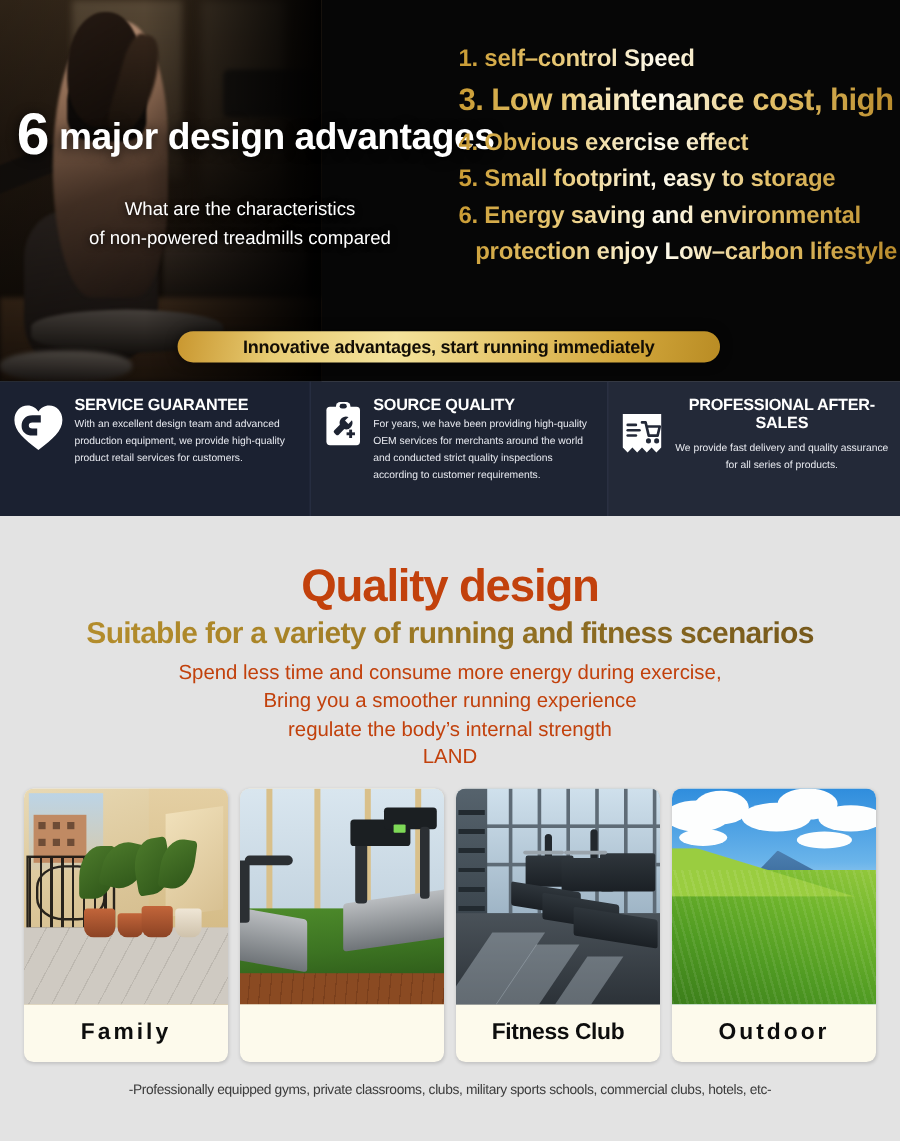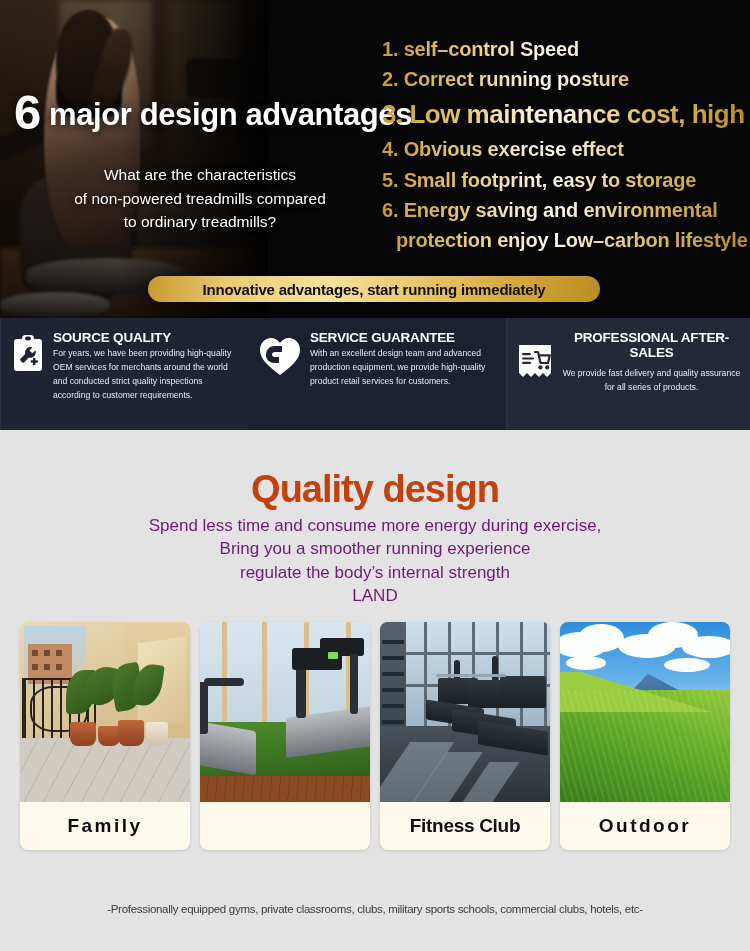--- a/index.html
+++ b/index.html
@@ -154,21 +154,21 @@
 
   
   .qual{ width:750px; background:#e3e3e3; padding-top:40px; text-align:center; }
   .qual h2{ font-size:38px; font-weight:bold; color:#c2410c; letter-spacing:-1px; line-height:1; }
   .qual h3{
     font-size:25px; font-weight:bold; letter-spacing:-.6px; margin-top:6px;
     background:linear-gradient(90deg,#b8912f 0%,#a98427 30%,#8e6d22 62%,#6e5219 100%);
     -webkit-background-clip:text; background-clip:text;
     color:transparent; -webkit-text-fill-color:transparent;
   }
-  .qual .lines{ margin-top:6px; color:#701a75; font-size:17px; line-height:1.38; font-weight:400; }
+  .qual .lines{ margin-top:6px; color:#c2410c; font-size:17px; line-height:1.38; font-weight:400; }
 
   
   .cards{ position:relative; width:750px; height:245px; padding:14px 0 0 0; }
   .card{
     position:absolute; top:14px; width:170px; height:228px;
     background:#fdfaec; border-radius:8px; overflow:hidden;
     box-shadow:0 1px 3px rgba(0,0,0,.14);
   }
   .card .ph{ width:100%; height:180px; position:relative; overflow:hidden; }
   .card .lb{
@@ -263,68 +263,66 @@
       <div class="shade"></div>
     </div>
 
     <div class="hero-title">
       <span class="num">6</span><span class="rest"> major design advantages</span>
     </div>
 
     <div class="hero-sub">
       <div>What are the characteristics</div>
       <div>of non-powered treadmills compared</div>
-      <div>to ordinary treadmills?</div>
     </div>
 
     <div class="hero-list">
       <div class="ln">1. self–control Speed</div>
-      <div class="ln">2. Correct running posture</div>
       <div class="ln l3">3. Low maintenance cost, high safety</div>
       <div class="ln">4. Obvious exercise effect</div>
       <div class="ln">5. Small footprint, easy to storage</div>
       <div class="ln">6. Energy saving and environmental</div>
       <div class="ln l7">protection enjoy Low–carbon lifestyle</div>
     </div>
 
     <div class="hero-banner">
       <span>Innovative advantages, start running immediately</span>
     </div>
   </div>
 
   <div class="svc">
+
+    <div class="col c1">
+      <div class="ic">
+        <svg width="44" height="40" viewBox="0 0 44 40">
+          <path fill="#ffffff" d="M22 39 C10 30 2 23 2 14 C2 7 7 2 13 2 C17 2 20 4 22 7 C24 4 27 2 31 2 C37 2 42 7 42 14 C42 23 34 30 22 39 Z"></path>
+          <path fill="#1b2131" d="M17 10 C11 10 8 14 8 19 C8 24 12 27 17 27 L21 27 L21 21 L17 21 C15 21 14 20 14 18.5 C14 17 15 16 17 16 L24 16 L24 10 Z"></path>
+          <path fill="#1b2131" d="M23.5 13.5 L33 23 L27.5 28.5 L18 19 Z" opacity="0"></path>
+        </svg>
+      </div>
+      <div class="tx">
+        <div class="h">SERVICE GUARANTEE</div>
+        <div class="p">With an excellent design team and advanced production equipment, we provide high-quality product retail services for customers.</div>
+      </div>
+    </div>
 
     <div class="col c2">
       <div class="ic">
         <svg width="34" height="40" viewBox="0 0 34 40">
           <rect x="3" y="5" width="28" height="32" rx="3" fill="#ffffff"></rect>
           <rect x="11" y="1" width="12" height="7" rx="3.5" fill="#ffffff"></rect>
           <rect x="14" y="2.5" width="6" height="4" rx="2" fill="#1e2433"></rect>
           <path fill="#1e2433" d="M21.5 13.5 a5.4 5.4 0 0 0-7.3 6.4 l-4.6 4.6 a1.6 1.6 0 0 0 0 2.3 l1.4 1.4 a1.6 1.6 0 0 0 2.3 0 l4.6-4.6 a5.4 5.4 0 0 0 6.4-7.3 l-3 3 -2.8-2.8 Z"></path>
           <rect x="22" y="24" width="2.4" height="7" fill="#1e2433"></rect>
           <rect x="19.8" y="26.3" width="7" height="2.4" fill="#1e2433"></rect>
         </svg>
       </div>
       <div class="tx">
         <div class="h">SOURCE QUALITY</div>
         <div class="p">For years, we have been providing high-quality OEM services for merchants around the world and conducted strict quality inspections according to customer requirements.</div>
-      </div>
-    </div>
-
-    <div class="col c1">
-      <div class="ic">
-        <svg width="44" height="40" viewBox="0 0 44 40">
-          <path fill="#ffffff" d="M22 39 C10 30 2 23 2 14 C2 7 7 2 13 2 C17 2 20 4 22 7 C24 4 27 2 31 2 C37 2 42 7 42 14 C42 23 34 30 22 39 Z"></path>
-          <path fill="#1b2131" d="M17 10 C11 10 8 14 8 19 C8 24 12 27 17 27 L21 27 L21 21 L17 21 C15 21 14 20 14 18.5 C14 17 15 16 17 16 L24 16 L24 10 Z"></path>
-          <path fill="#1b2131" d="M23.5 13.5 L33 23 L27.5 28.5 L18 19 Z" opacity="0"></path>
-        </svg>
-      </div>
-      <div class="tx">
-        <div class="h">SERVICE GUARANTEE</div>
-        <div class="p">With an excellent design team and advanced production equipment, we provide high-quality product retail services for customers.</div>
       </div>
     </div>
 
     <div class="col c3">
       <div class="ic">
         <svg width="36" height="38" viewBox="0 0 36 38">
           <path fill="#ffffff" d="M2 1 H34 V29 l-4 4 -4-4 -4 4 -4-4 -4 4 -4-4 -4 4 -4-4 Z"></path>
           <rect x="5" y="9" width="9" height="2.2" rx="1.1" fill="#232938"></rect>
           <rect x="5" y="13.4" width="12" height="2.2" rx="1.1" fill="#232938"></rect>
           <rect x="5" y="17.8" width="9" height="2.2" rx="1.1" fill="#232938"></rect>
@@ -335,20 +333,21 @@
       </div>
       <div class="tx">
         <div class="h">PROFESSIONAL AFTER-SALES</div>
         <div class="p">We provide fast delivery and quality assurance for all series of products.</div>
       </div>
     </div>
   </div>
 
   <div class="qual">
     <h2>Quality design</h2>
+    <h3>Suitable for a variety of running and fitness scenarios</h3>
     <div class="lines">
       <div>Spend less time and consume more energy during exercise,</div>
       <div>Bring you a smoother running experience</div>
       <div>regulate the body’s internal strength</div>
       <div>LAND</div>
     </div>
   </div>
 
   <div class="cards">
 

